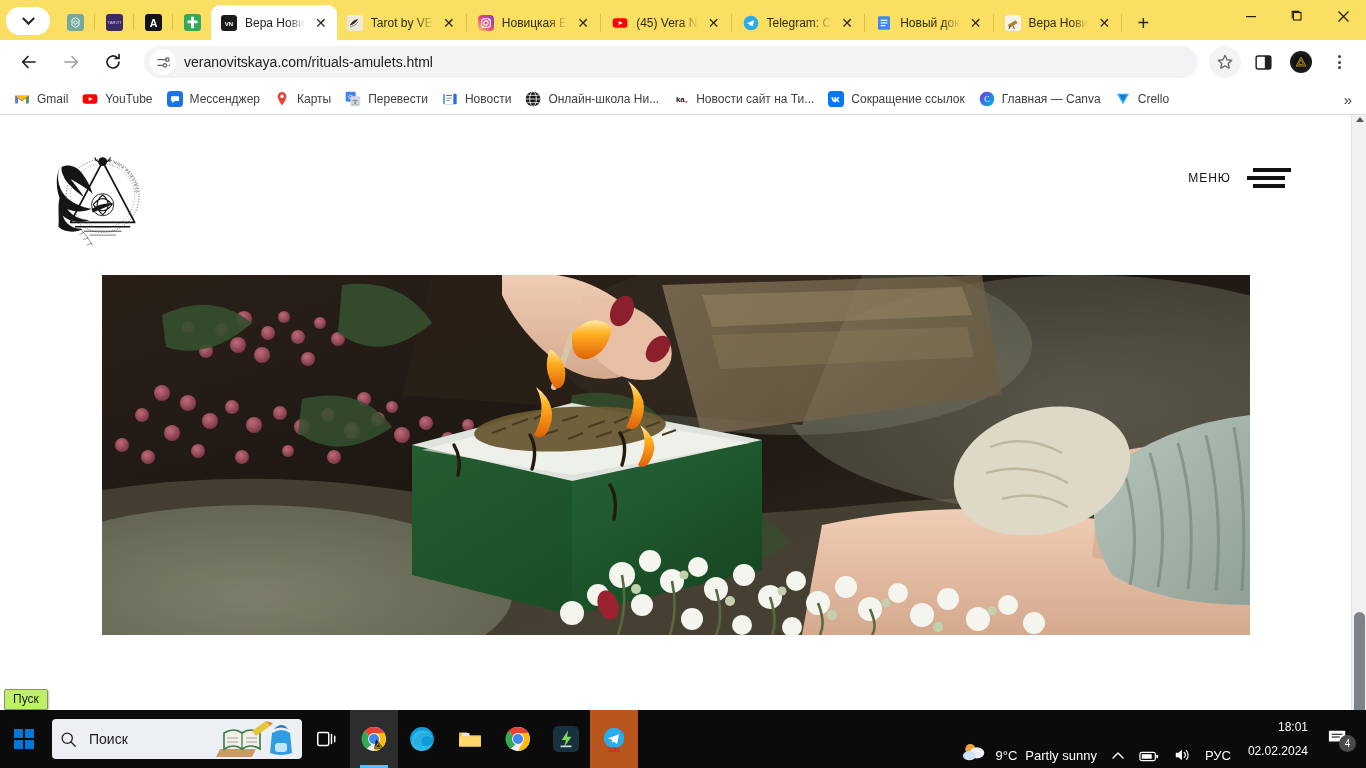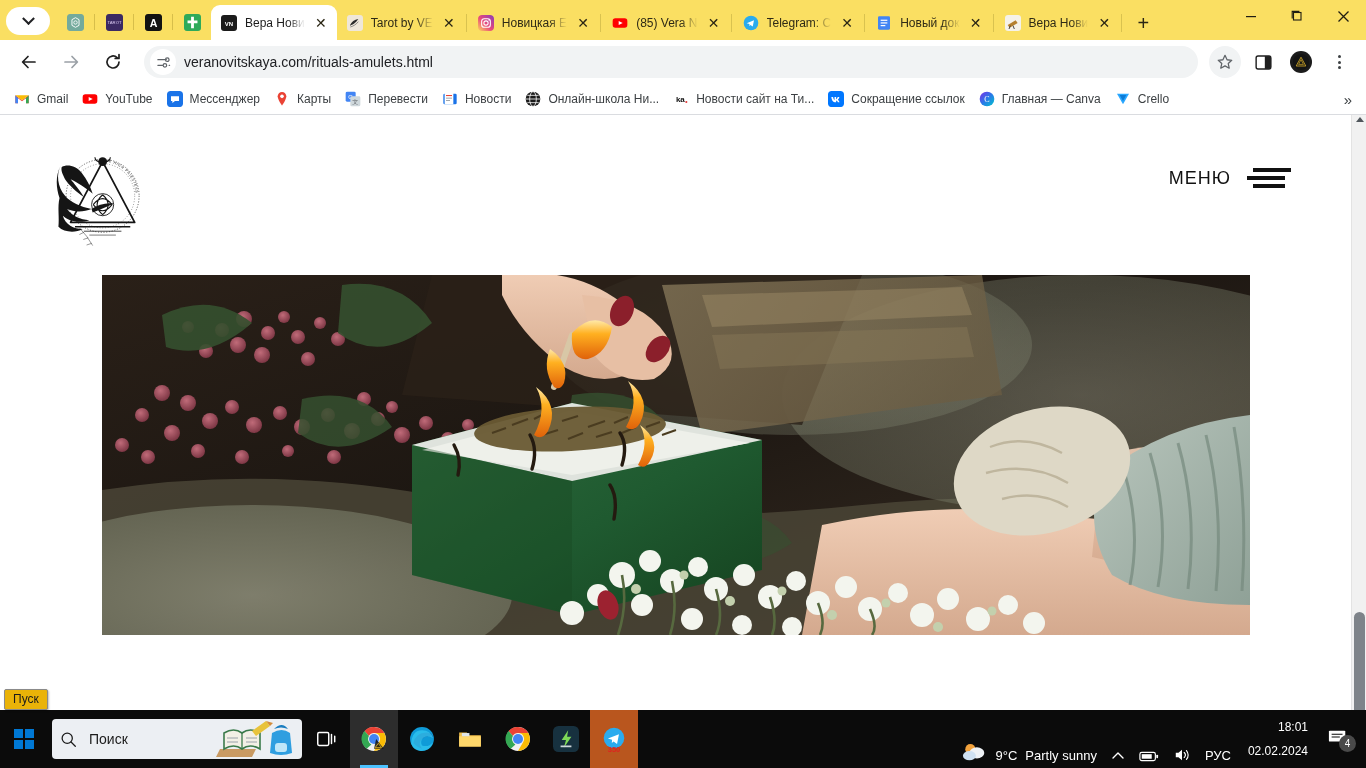--- a/index.html
+++ b/index.html
@@ -109,39 +109,39 @@
   
   .viewport { position: relative; height: 596px; background: #ffffff; border-top: 1px solid #dadce0; overflow: hidden; }
   .page { position: absolute; inset: 0 15px 0 0; background: #ffffff; }
 
   .site-header { height: 160px; position: relative; }
   .logo { position: absolute; left: 40px; top: 30px; width: 112px; height: 105px; }
   .menu-btn {
     position: absolute; right: 60px; top: 52px;
     display: flex; align-items: center; gap: 16px; cursor: pointer;
   }
-  .menu-label { font-size: 18px; letter-spacing: 1px; color: #111; text-align: right; }
+  .menu-label { font-size: 12px; letter-spacing: 1px; color: #111; text-align: right; }
   .burger { width: 44px; height: 22px; position: relative; }
   .burger i { position: absolute; height: 4px; background: #111; display: block; }
   .burger i:nth-child(1) { top: 1px;  left: 6px;  width: 38px; }
   .burger i:nth-child(2) { top: 9px;  left: 0px;  width: 38px; }
   .burger i:nth-child(3) { top: 17px; left: 6px;  width: 32px; }
 
   .hero { margin: 0 auto; width: 1148px; height: 360px; overflow: hidden; position: relative; }
 
   
   .scrollbar { position: absolute; right: 0; top: 0; width: 15px; height: 100%; background: #f1f1f1; border-left: 1px solid #e3e3e3; }
   .sb-up { position: absolute; top: 2px; left: 4px; width: 0; height: 0;
            border-left: 4px solid transparent; border-right: 4px solid transparent; border-bottom: 5px solid #50565c; }
   .sb-thumb { position: absolute; top: 497px; left: 2px; width: 11px; height: 140px; background: #7e8389; border-radius: 6px; cursor: grab; }
 
   
   .start-tip {
     position: absolute; left: 4px; bottom: 58px; z-index: 30;
-    background: #eab308; border: 1px solid #8a8a8a; color: #1b1b1b;
+    background: #bef264; border: 1px solid #8a8a8a; color: #1b1b1b;
     font-size: 12px; padding: 2px 8px 3px; border-radius: 2px;
     box-shadow: 1px 1px 2px rgba(0,0,0,.25);
   }
   .taskbar {
     position: absolute; left: 0; bottom: 0; width: 1366px; height: 58px;
     background: #0b0b0b; display: flex; align-items: center; z-index: 20;
   }
   .tb-start { width: 48px; height: 58px; display: flex; align-items: center; justify-content: center; cursor: pointer; }
   .win-logo { width: 20px; height: 20px; display: grid; grid-template-columns: 1fr 1fr; grid-template-rows: 1fr 1fr; gap: 2px; }
   .win-logo span { background: #0078d4; display: block; }
@@ -246,21 +246,21 @@
       <span class="tab-title">Новицкая Е</span>
       <span class="tab-x">✕</span>
     </div>
     <div class="tab-div"></div>
 
     <div class="tab">
       <svg class="tab-ico" viewBox="0 0 24 24">
         <rect x="1" y="5" width="22" height="14" rx="4" fill="#ff0000"></rect>
         <path d="M10 9l6 3-6 3z" fill="#fff"></path>
       </svg>
-      <span class="tab-title">(85) Vera N</span>
+      <span class="tab-title">(45) Vera N</span>
       <span class="tab-x">✕</span>
     </div>
     <div class="tab-div"></div>
 
     <div class="tab">
       <svg class="tab-ico" viewBox="0 0 24 24">
         <circle cx="12" cy="12" r="11" fill="#2aabee"></circle>
         <path d="M5.5 12.3l11-4.3-1.9 9.4-3.4-2.4-1.7 1.6.2-3z" fill="#fff"></path>
       </svg>
       <span class="tab-title">Telegram: C</span>

